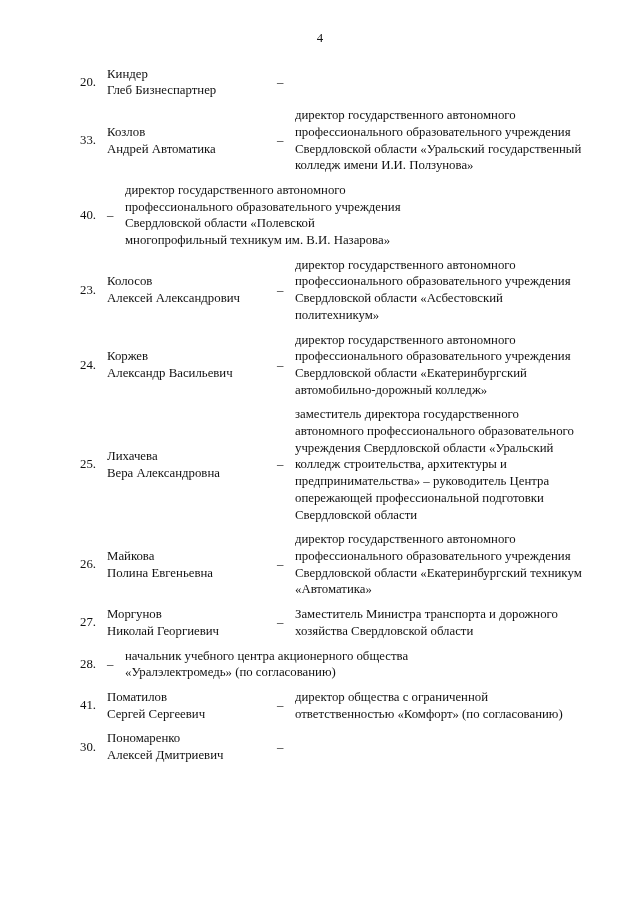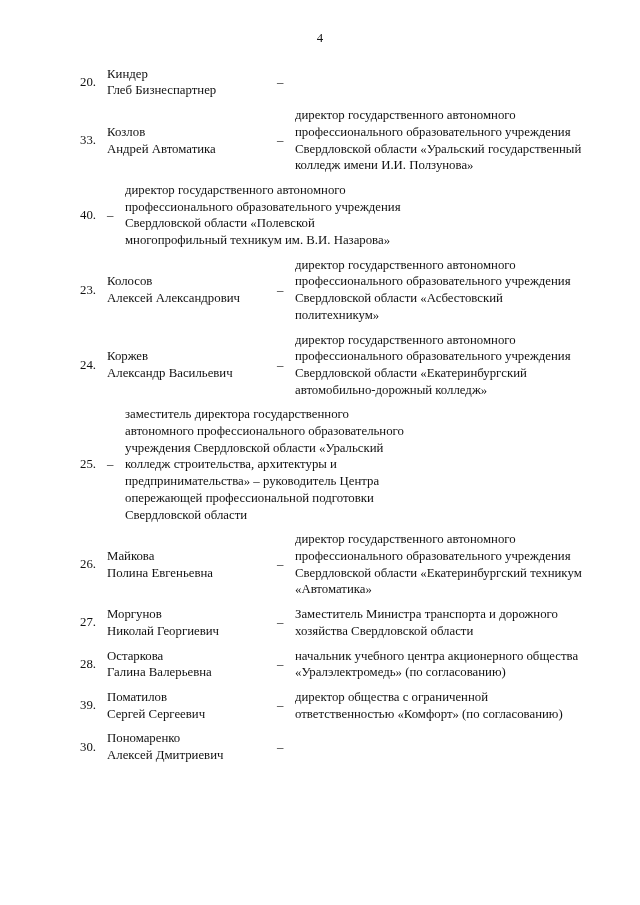--- a/index.html
+++ b/index.html
@@ -92,20 +92,22 @@
 Александр Васильевич</div>
     <div class="col dash">–</div>
     <div class="col desc">директор государственного автономного
 профессионального образовательного учреждения
 Свердловской области «Екатеринбургский
 автомобильно-дорожный колледж»</div>
   </div>
 
   <div class="entry">
     <div class="col num">25.</div>
+    <div class="col name">Лихачева
+Вера Александровна</div>
     <div class="col dash">–</div>
     <div class="col desc">заместитель директора государственного
 автономного профессионального образовательного
 учреждения Свердловской области «Уральский
 колледж строительства, архитектуры и
 предпринимательства» – руководитель Центра
 опережающей профессиональной подготовки
 Свердловской области</div>
   </div>
 
@@ -124,29 +126,27 @@
     <div class="col num">27.</div>
     <div class="col name">Моргунов
 Николай Георгиевич</div>
     <div class="col dash">–</div>
     <div class="col desc">Заместитель Министра транспорта и дорожного
 хозяйства Свердловской области</div>
   </div>
 
   <div class="entry">
     <div class="col num">28.</div>
-    <div class="col name">Остаркова
-Галина Валерьевна</div>
     <div class="col dash">–</div>
     <div class="col desc">начальник учебного центра акционерного общества
 «Уралэлектромедь» (по согласованию)</div>
   </div>
 
   <div class="entry">
-    <div class="col num">39.</div>
+    <div class="col num">41.</div>
     <div class="col name">Поматилов
 Сергей Сергеевич</div>
     <div class="col dash">–</div>
     <div class="col desc">директор общества с ограниченной
 ответственностью «Комфорт» (по согласованию)</div>
   </div>
 
   <div class="entry">
     <div class="col num">30.</div>
     <div class="col name">Пономаренко

